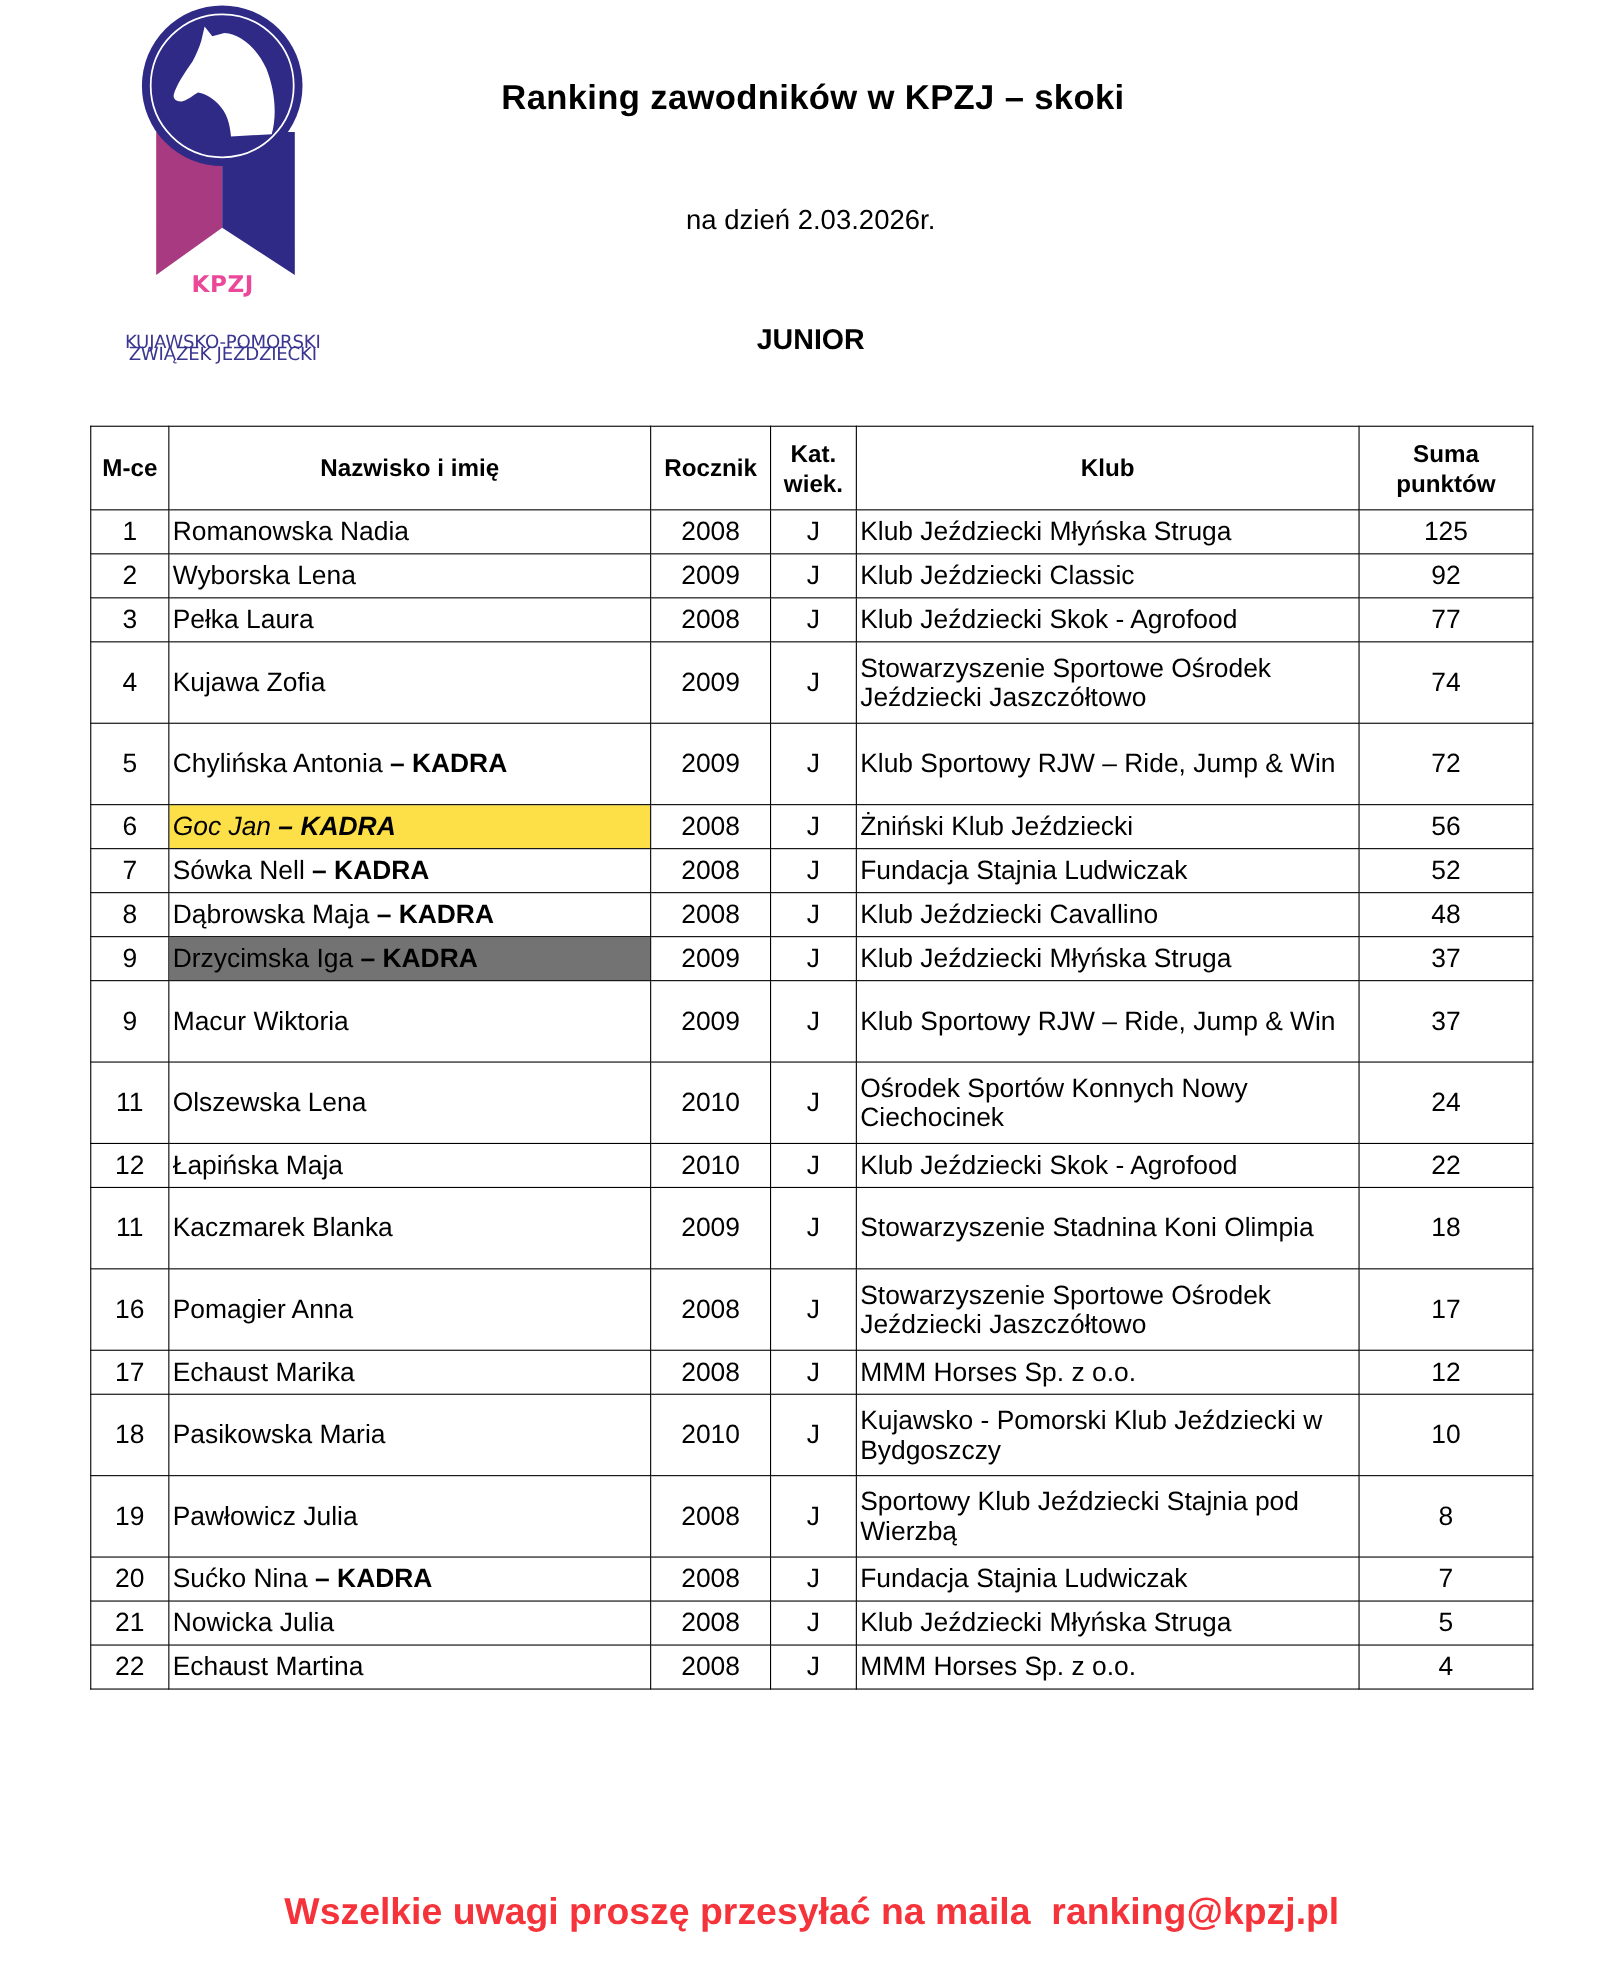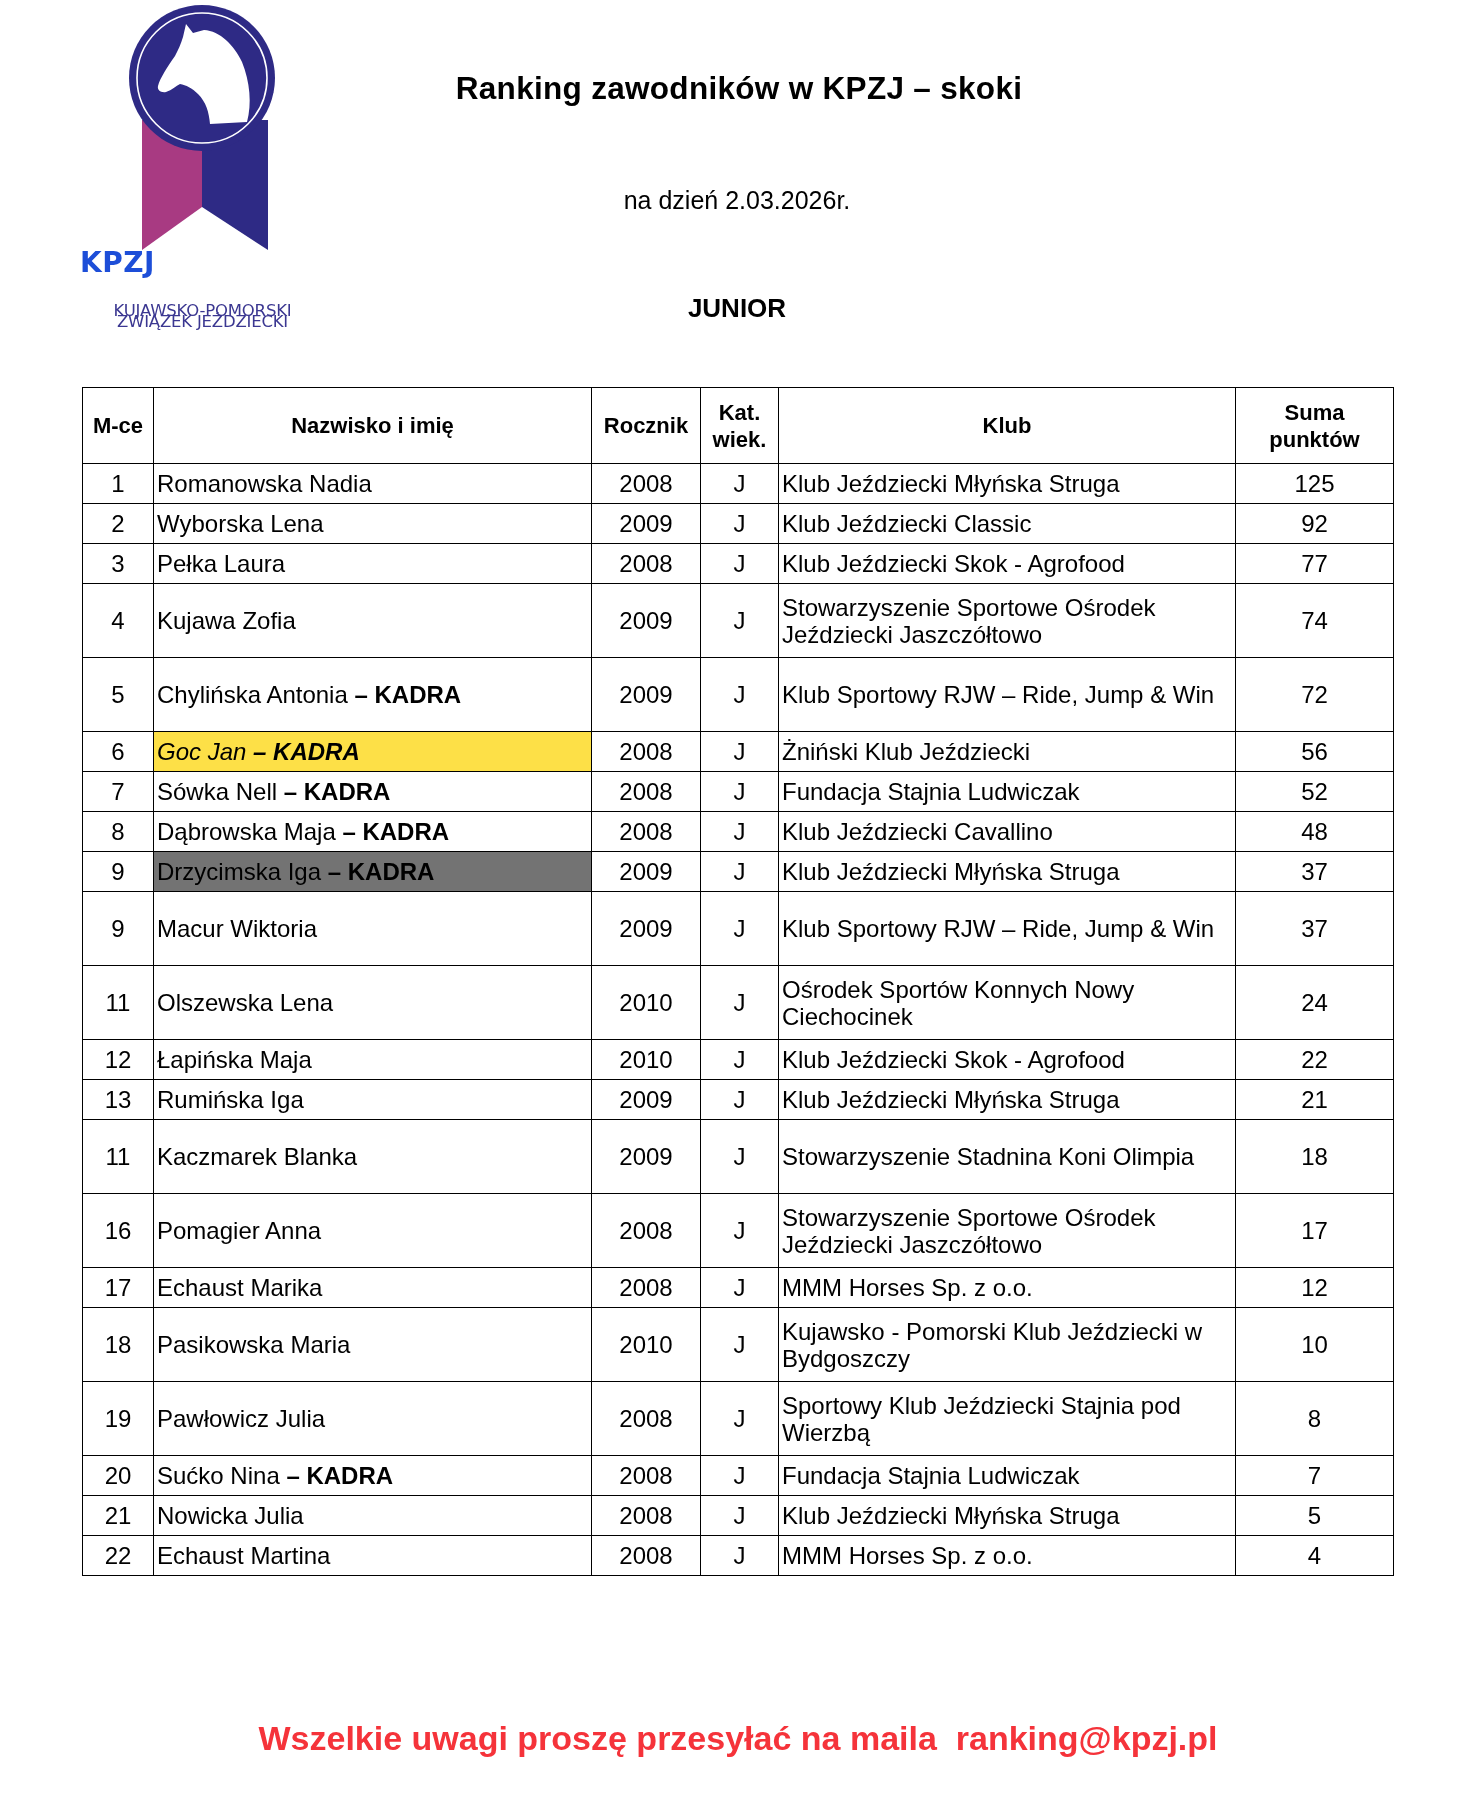--- a/index.html
+++ b/index.html
@@ -2,23 +2,23 @@
 <html><head>
 <meta charset="utf-8">
 <style>
   html, body { margin:0; padding:0; background:#ffffff; }
   body { width:1470px; height:1800px; position:relative; overflow:hidden;
          font-family:"Liberation Sans", sans-serif; color:#000; }
 
   
   .logo { position:absolute; left:80px; top:0px; width:260px; height:345px; }
   .logo svg { position:absolute; left:0; top:0; }
-  .logo-kpzj { position:absolute; left:0; width:245px; top:246px; text-align:left;
-               font-family:"DejaVu Sans", sans-serif; font-weight:bold; font-size:28px;
-               color:#1d4ed8; letter-spacing:0.5px; }
+  .logo-kpzj { position:absolute; left:0; width:245px; top:246px; text-align:center;
+               font-family:"DejaVu Sans", sans-serif; font-weight:bold; font-size:21px;
+               color:#ec4899; letter-spacing:0.5px; }
   .logo-sub { position:absolute; left:0; width:245px; text-align:center;
               font-family:"DejaVu Sans", sans-serif; font-size:16.5px; color:#3b3791;
               letter-spacing:-0.2px; white-space:nowrap; }
   .logo-sub.l1 { top:289px;margin-top:12px; }
   .logo-sub.l2 { top:312px; }
 
   
   .title { position:absolute; left:0; width:1478px; top:70px; text-align:center;
            font-weight:bold; font-size:31.5px; white-space:nowrap; letter-spacing:0.3px; }
   .date  { position:absolute; left:0; width:1474px; top:186px; text-align:center;
@@ -193,28 +193,20 @@
         <td class="pts">24</td>
       </tr>
       <tr>
         <td class="pos">12</td>
         <td class="name"><span>Łapińska Maja</span></td>
         <td class="year">2010</td>
         <td class="kat">J</td>
         <td class="club">Klub Jeździecki Skok - Agrofood</td>
         <td class="pts">22</td>
       </tr>
-      <tr>
-        <td class="pos">13</td>
-        <td class="name"><span>Rumińska Iga</span></td>
-        <td class="year">2009</td>
-        <td class="kat">J</td>
-        <td class="club">Klub Jeździecki Młyńska Struga</td>
-        <td class="pts">21</td>
-      </tr>
       <tr class="tall">
         <td class="pos">11</td>
         <td class="name"><span>Kaczmarek Blanka</span></td>
         <td class="year">2009</td>
         <td class="kat">J</td>
         <td class="club">Stowarzyszenie Stadnina Koni Olimpia</td>
         <td class="pts">18</td>
       </tr>
       <tr class="tall">
         <td class="pos">16</td>

